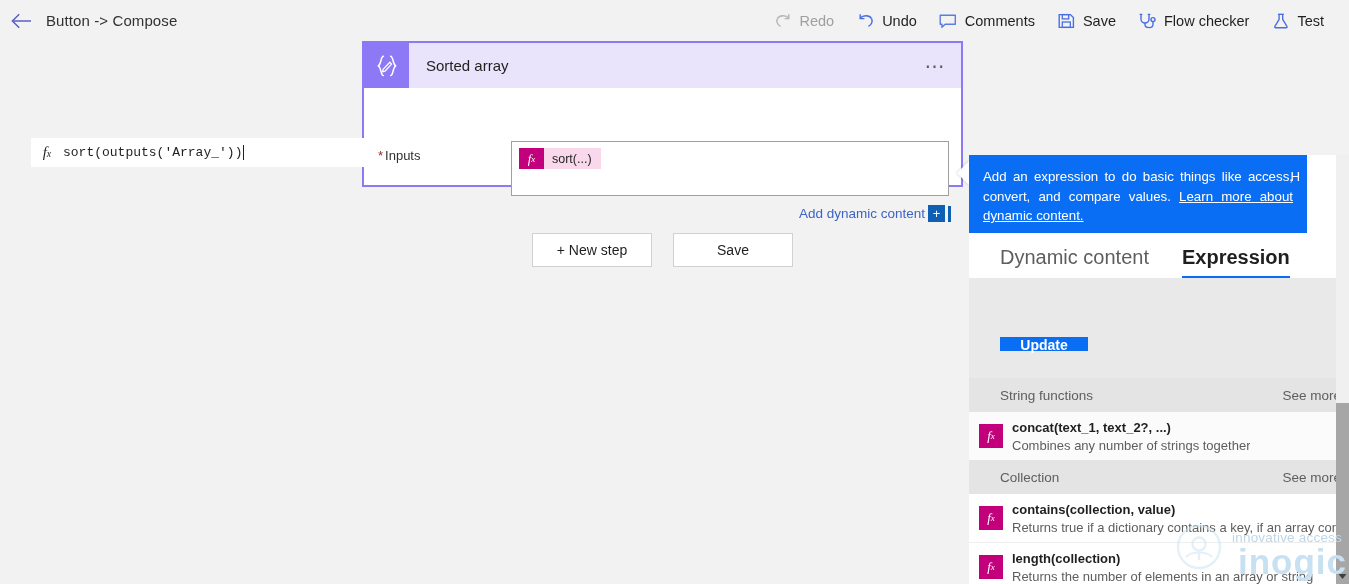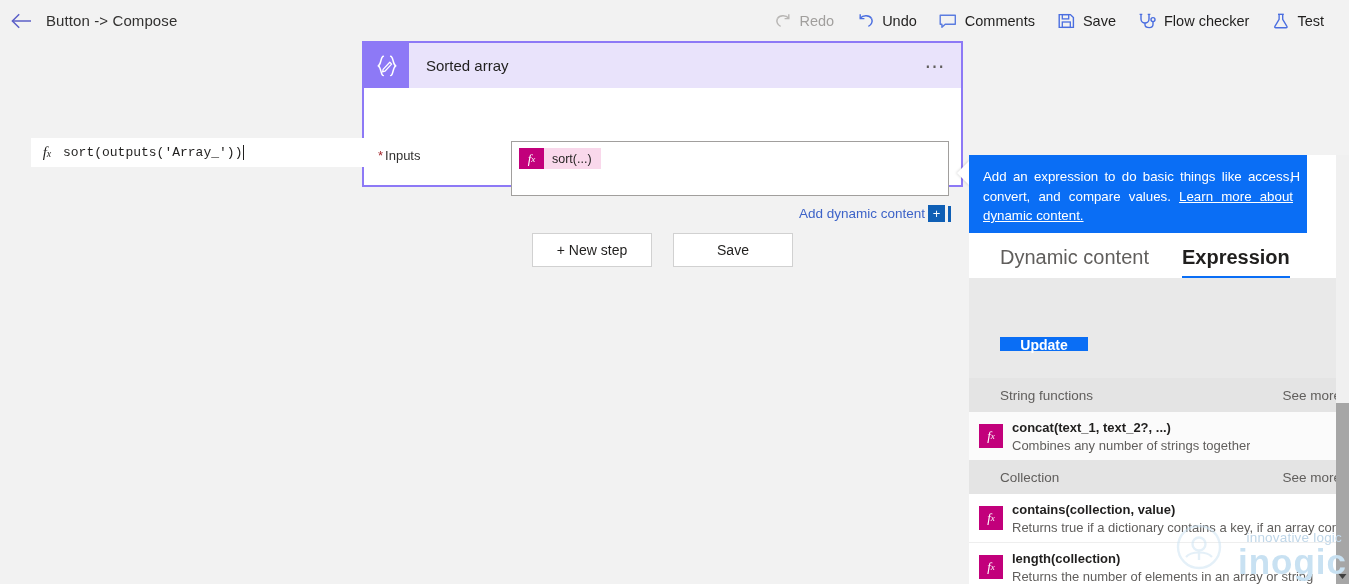--- a/index.html
+++ b/index.html
@@ -414,17 +414,17 @@
 
   <div class="watermark">
     <span class="wm-globe">
       <svg width="46" height="46" viewBox="0 0 46 46">
         <circle cx="23" cy="23" r="21" fill="none" stroke="#cfe4f3" stroke-width="2.4"></circle>
         <circle cx="23" cy="20" r="6.5" fill="none" stroke="#cfe4f3" stroke-width="2.4"></circle>
         <path d="M23 26 V36" stroke="#cfe4f3" stroke-width="2.4"></path>
         <path d="M10 33 C15 27 31 27 36 33" fill="none" stroke="#cfe4f3" stroke-width="2.2"></path>
       </svg>
     </span>
-    <span class="wm-tag">innovative logic</span>
+    <span class="wm-tag">innovative access</span>
     <span class="wm-word">inogic</span>
   </div>
 
 </div>
 
 </body></html>

